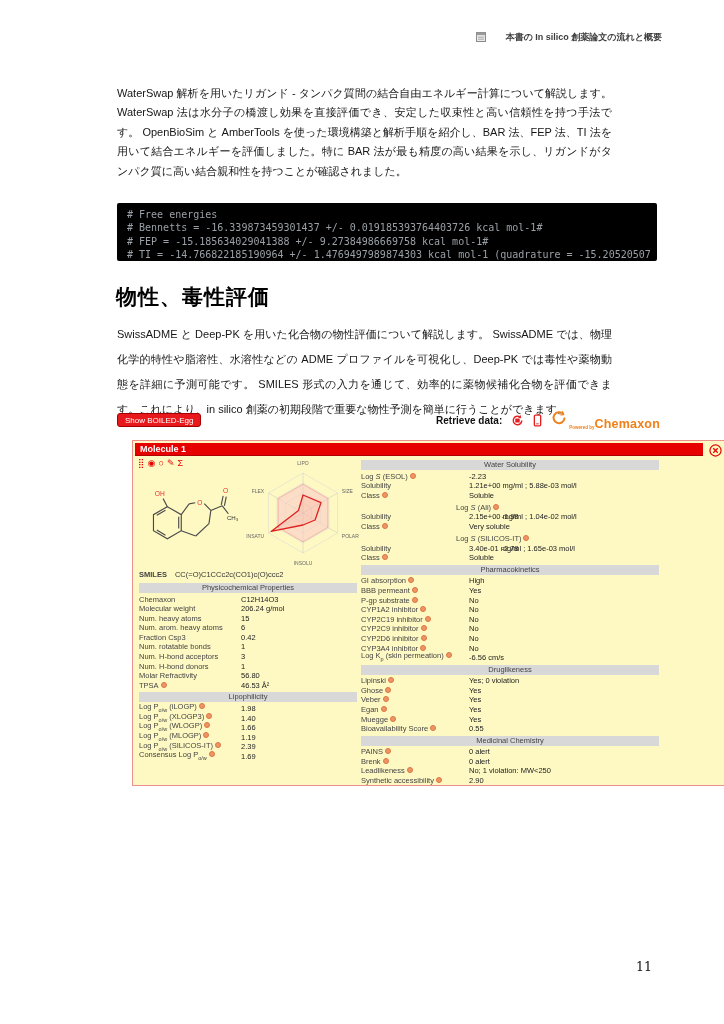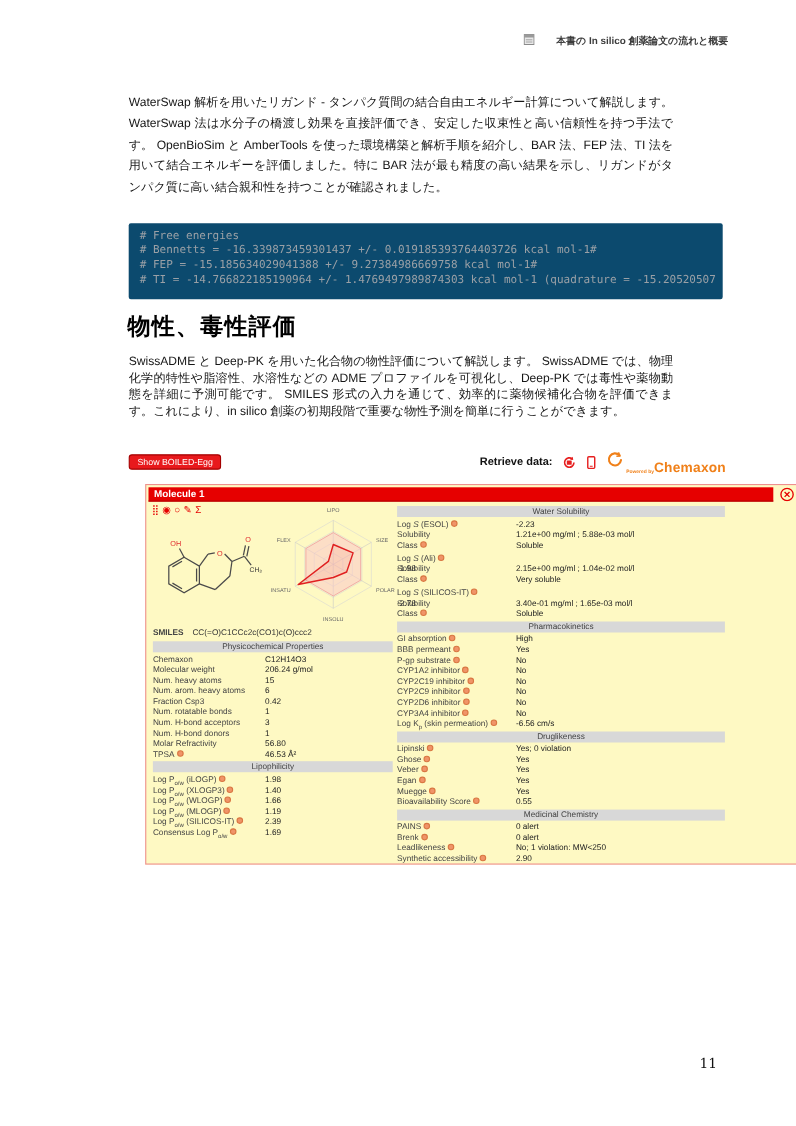--- a/index.html
+++ b/index.html
@@ -1,30 +1,30 @@
 <!DOCTYPE html>
 <html><head>
 <meta charset="utf-8">
 <style>
   * { margin:0; padding:0; box-sizing:border-box; }
   html,body { width:724px; height:1024px; background:#ffffff; overflow:hidden; position:relative;
               font-family:"Liberation Sans","DejaVu Sans",sans-serif; color:#1a1a1a; }
   .abs { position:absolute; }
 
   
-  .page-header { top:31px; right:62px; display:flex; align-items:flex-start; gap:20px;
+  .page-header { top:31px; right:62px; display:flex; align-items:flex-end; gap:20px;
                  font-size:9px; font-weight:bold; color:#3c3c3c; }
 
   
   .para { left:117px; width:495px; text-align:justify; color:#161616; }
   .para1 { top:84px;  font-size:11px; line-height:19.4px; }
-  .para2 { top:322px; font-size:11px; line-height:15px; }
-
-  
-  .codeblock { left:117px; top:203px; width:540px; height:69px; background:#0c4a6e; color:#9aa0a6;
+  .para2 { top:322px; font-size:11px; line-height:25px; }
+
+  
+  .codeblock { left:117px; top:203px; width:540px; height:58px; background:#000000; color:#9aa0a6;
                font-family:"DejaVu Sans Mono","Liberation Mono",monospace; font-size:10px; line-height:13.4px;
                padding:5px 10px; white-space:pre; overflow:hidden; border-radius:2px; }
 
   
   .section-heading { left:116px; top:283px; font-size:21px; font-weight:900; color:#000; letter-spacing:1px; }
 
   
   .toolbar { left:117px; top:411px; width:543px; height:18px; display:flex;
              justify-content:space-between; align-items:center; }
   .boiled-btn { background:#e8191c; color:#fff; font-size:8px; font-weight:normal; height:14px;
@@ -51,21 +51,21 @@
   .radar-svg { position:absolute; left:110px; top:18px; width:120px; height:114px; }
   .smiles { position:absolute; left:6px; top:129px; font-size:7.5px; color:#333; }
   .smiles-label { font-weight:bold; color:#444; margin-right:8px; }
 
   
   .pcol { position:absolute; font-size:7.5px; color:#333; }
   .left-col  { left:6px;   top:140px; width:218px; }
   .right-col { left:228px; top:17px;  width:298px; }
   .sec-header { background:#d8d8d8; text-align:center; font-size:7.5px; color:#444;
                 height:10px; line-height:10px; margin:2px 0 1.5px; }
-  .prow { display:flex; height:9.6px; line-height:9.6px; }
+  .prow { display:flex; height:9.6px; line-height:9.6px;align-items:center; }
   .prow.gap { margin-top:2.5px;flex-direction:column; }
   .plabel { flex:none; color:#444; }
   .left-col  .plabel { width:102px; }
   .right-col .plabel { width:108px; }
   .pvalue { color:#222; white-space:nowrap; }
   .info { display:inline-block; width:6px; height:6px; border-radius:50%;
           background:#f09468; border:.5px solid #d97742; margin-left:2px; cursor:pointer; }
   sub { font-size:5.5px; }
 
   

